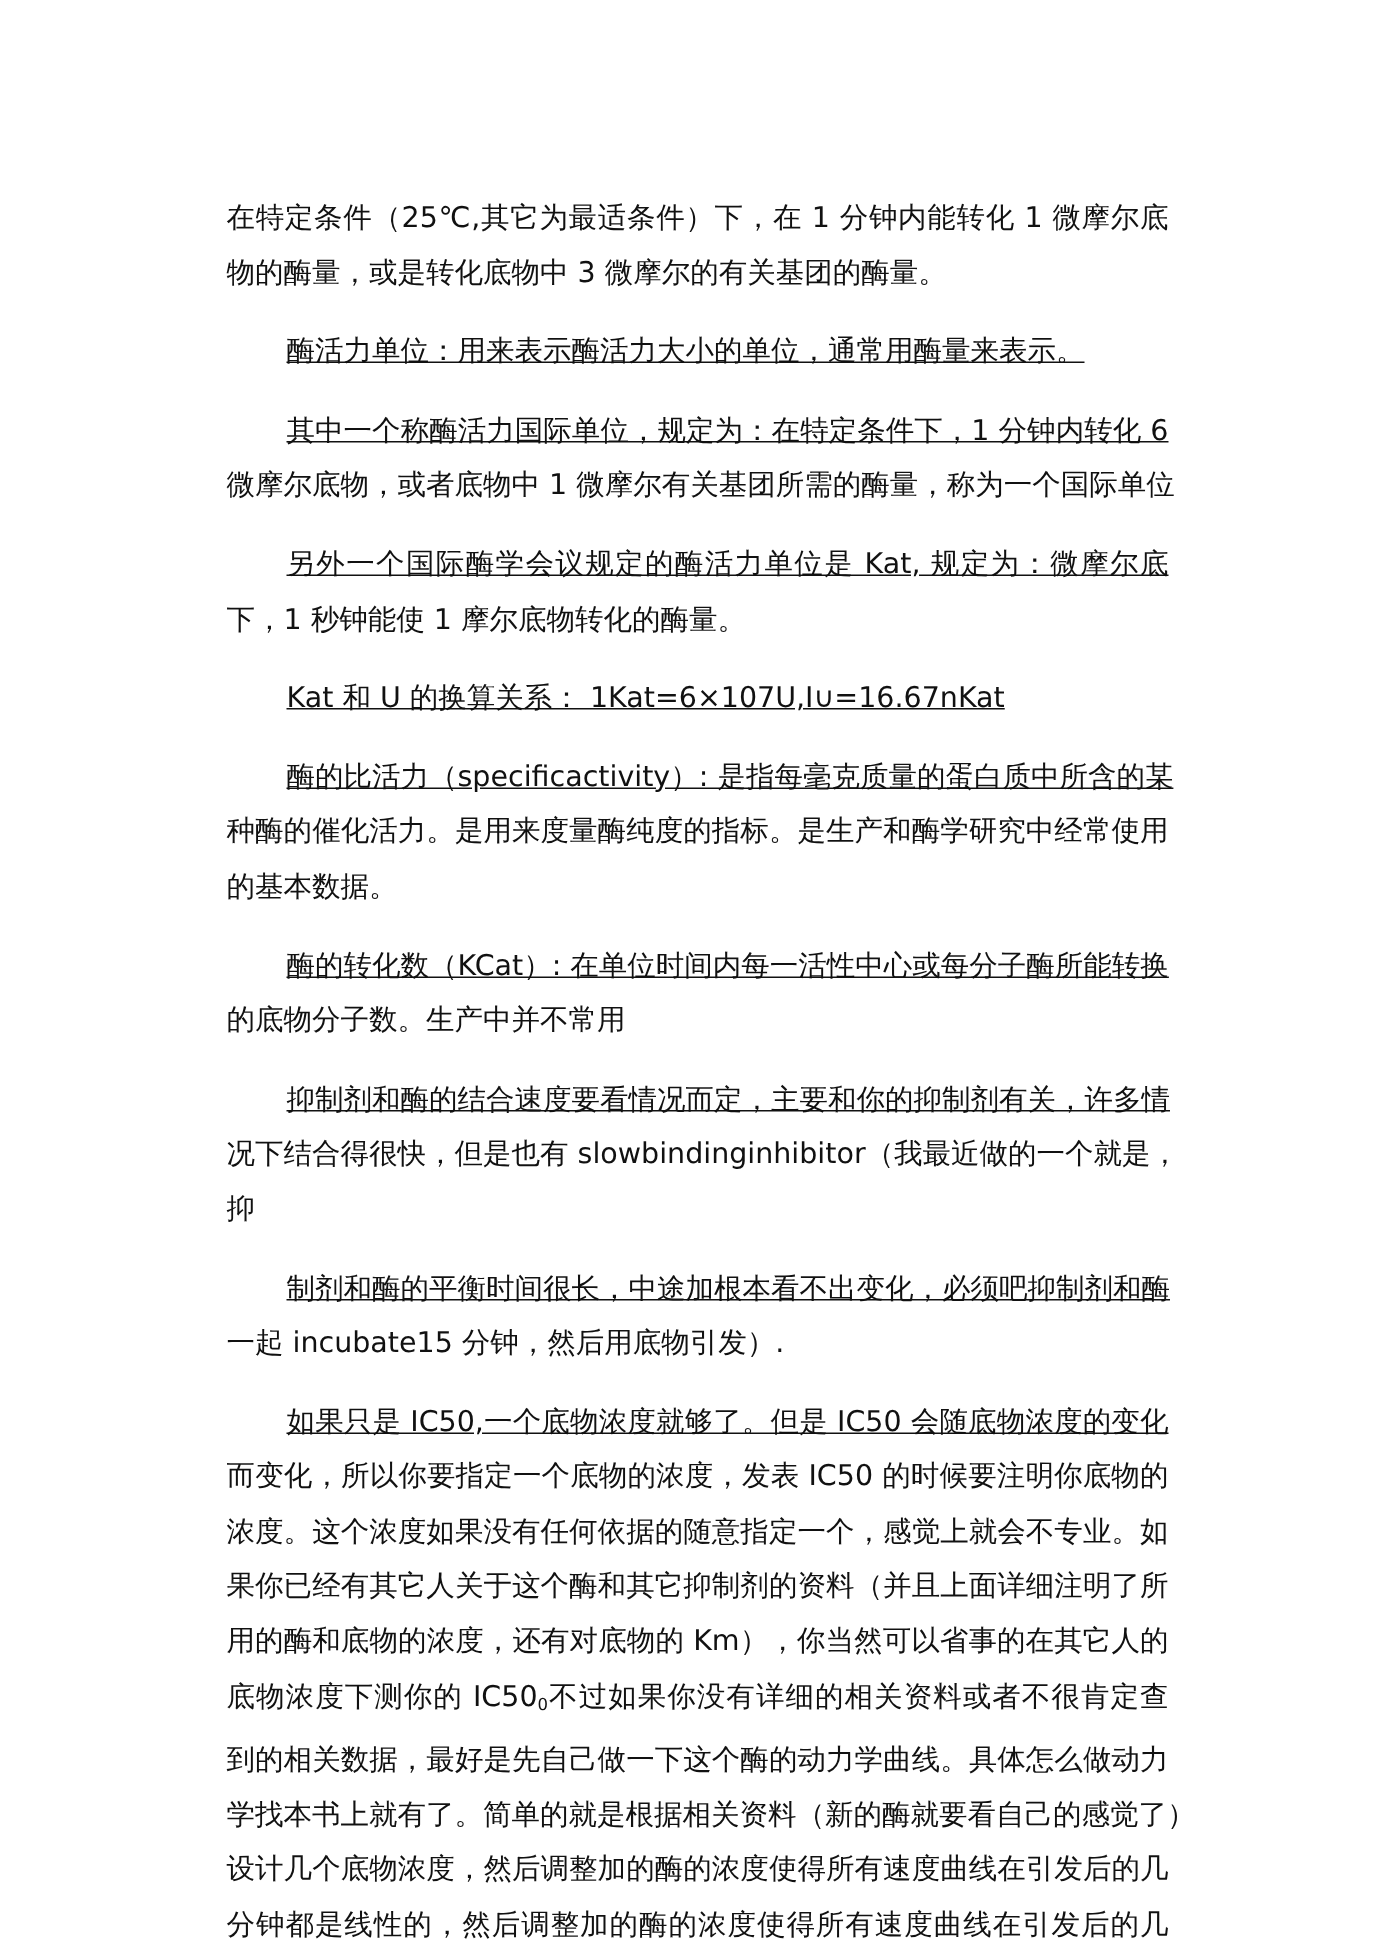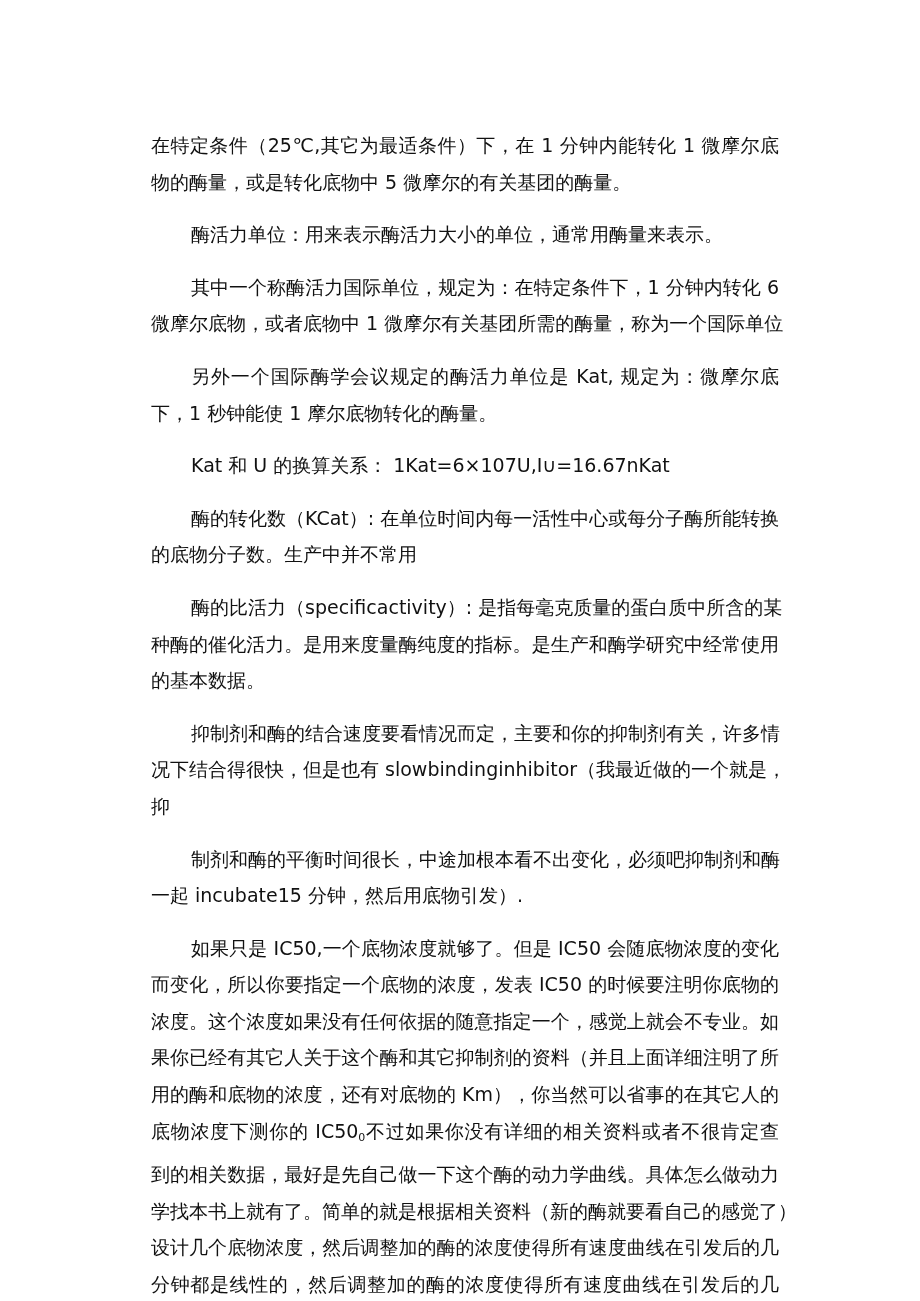--- a/index.html
+++ b/index.html
@@ -25,20 +25,21 @@
       text-align: justify;
       text-justify: inter-character;
     }
     .para {
       margin: 16px;
       padding: 0;
       word-break: break-all;
     }
     .indent {
       text-indent: 40px;
+      text-decoration: underline;
     }
     .line {
       display: block;
       white-space: nowrap;
       text-align-last: justify;
     }
     .line.last {
       text-align-last: left;
     }
     .sub {
@@ -46,21 +47,21 @@
       vertical-align: -3px;
     }
   </style>
 </head>
 <body>
 
 <div class="page">
 
   <p class="para">
     <span class="line">在特定条件（25℃,其它为最适条件）下，在 1 分钟内能转化 1 微摩尔底</span>
-    <span class="line last">物的酶量，或是转化底物中 5 微摩尔的有关基团的酶量。</span>
+    <span class="line last">物的酶量，或是转化底物中 3 微摩尔的有关基团的酶量。</span>
   </p>
 
   <p class="para">
     <span class="line last indent">酶活力单位：用来表示酶活力大小的单位，通常用酶量来表示。</span>
   </p>
 
   <p class="para">
     <span class="line indent">其中一个称酶活力国际单位，规定为：在特定条件下，1 分钟内转化 6</span>
     <span class="line">微摩尔底物，或者底物中 1 微摩尔有关基团所需的酶量，称为一个国际单位</span>
   </p>
@@ -68,28 +69,28 @@
   <p class="para">
     <span class="line indent">另外一个国际酶学会议规定的酶活力单位是 Kat, 规定为：微摩尔底</span>
     <span class="line last">下，1 秒钟能使 1 摩尔底物转化的酶量。</span>
   </p>
 
   <p class="para">
     <span class="line last indent">Kat 和 U 的换算关系： 1Kat=6×107U,I∪=16.67nKat</span>
   </p>
 
   <p class="para">
-    <span class="line indent">酶的转化数（KCat）: 在单位时间内每一活性中心或每分子酶所能转换</span>
-    <span class="line last">的底物分子数。生产中并不常用</span>
+    <span class="line indent">酶的比活力（specificactivity）: 是指每毫克质量的蛋白质中所含的某</span>
+    <span class="line">种酶的催化活力。是用来度量酶纯度的指标。是生产和酶学研究中经常使用</span>
+    <span class="line last">的基本数据。</span>
   </p>
 
   <p class="para">
-    <span class="line indent">酶的比活力（specificactivity）: 是指每毫克质量的蛋白质中所含的某</span>
-    <span class="line">种酶的催化活力。是用来度量酶纯度的指标。是生产和酶学研究中经常使用</span>
-    <span class="line last">的基本数据。</span>
+    <span class="line indent">酶的转化数（KCat）: 在单位时间内每一活性中心或每分子酶所能转换</span>
+    <span class="line last">的底物分子数。生产中并不常用</span>
   </p>
 
   <p class="para">
     <span class="line indent">抑制剂和酶的结合速度要看情况而定，主要和你的抑制剂有关，许多情</span>
     <span class="line">况下结合得很快，但是也有 slowbindinginhibitor（我最近做的一个就是，</span>
     <span class="line last">抑</span>
   </p>
 
   <p class="para">
     <span class="line indent">制剂和酶的平衡时间很长，中途加根本看不出变化，必须吧抑制剂和酶</span>

